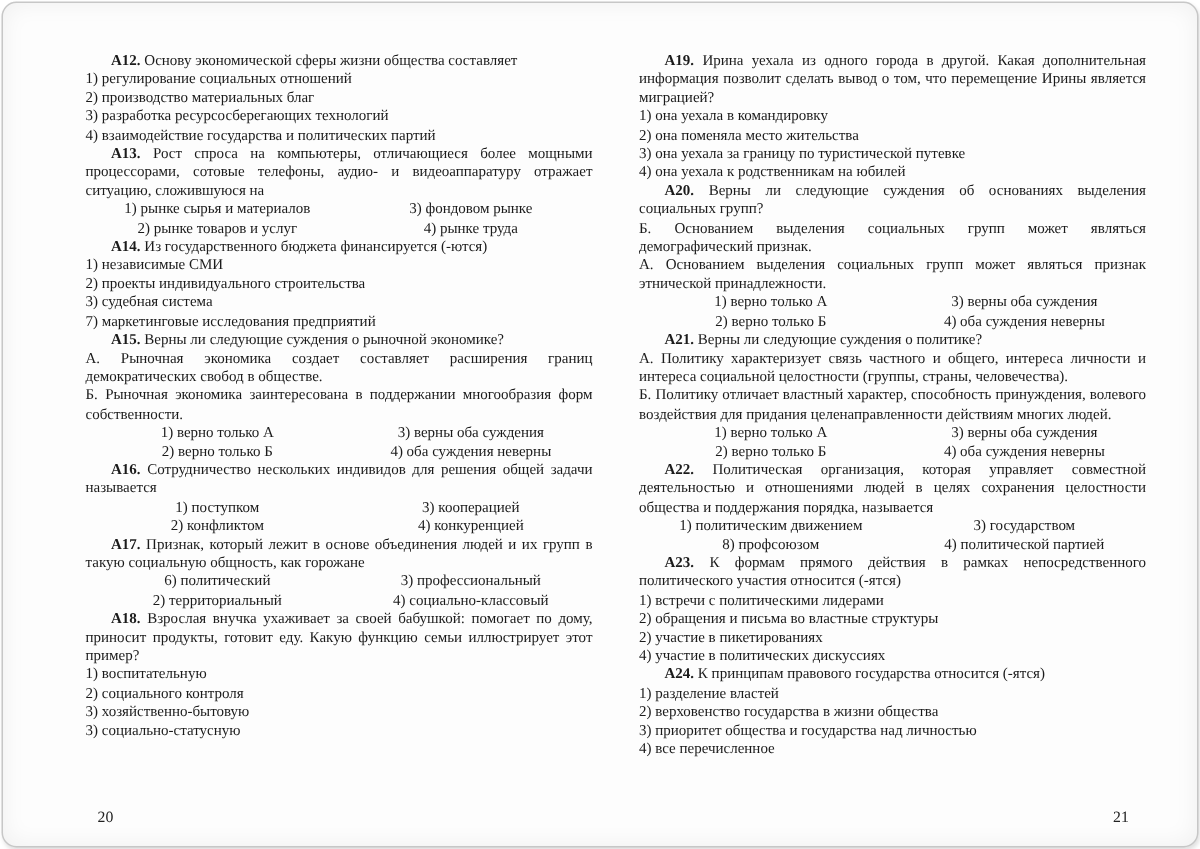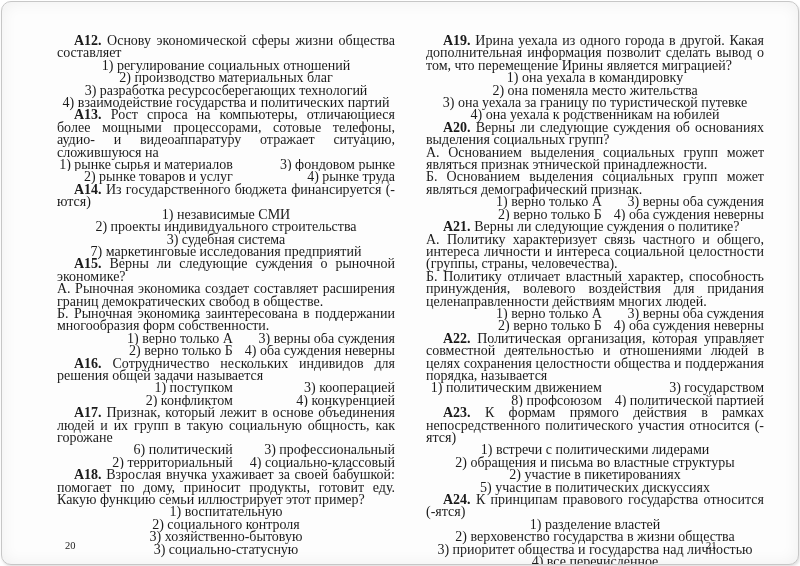--- a/index.html
+++ b/index.html
@@ -14,40 +14,40 @@
   .spread {
     position: absolute; inset: 1px;
     background: #fdfdfd;
     border: 1px solid #c7c7c7;
     border-radius: 10px;
     box-shadow: inset 0 0 16px rgba(0,0,0,0.06), 1px 2px 3px rgba(0,0,0,0.12);
     overflow: hidden;
   }
   .col {
     position: absolute; top: 33px;
-    font-size: 14px; line-height: 12.4px;
+    font-size: 10px; line-height: 12.4px;
     color: #1b1b1b;
     text-align: justify;
     hyphens: auto;
   }
   .col-left  { left: 55px;  width: 338px; }
   .col-right { left: 424px; width: 338px; }
   p { margin: 0; }
   .qlabel { font-weight: bold; }
   .lead { text-indent: 17px; text-align: justify; }
   .stmt { text-align: justify; }
-  .opt { text-align: center; }
+  .opt { text-align: left; }
   .opt-grid { display: grid; grid-template-columns: 52% 48%; }
-  .opt-cell { text-align: right; white-space: nowrap; overflow: hidden; }
+  .opt-cell { text-align: center; white-space: nowrap; overflow: hidden; }
   .page-num {
     position: absolute; bottom: 13px;
     font-size: 10.5px; color: #222;
   }
   .pn-left  { left: 63px; }
-  .pn-right { left: 704px; }
+  .pn-right { left: 740px; }
 </style>
 </head>
 <body>
 
 <div class="spread">
   <div class="col col-left">
       <div class="question">
         <p class="lead"><span class="qlabel">А12.</span>&nbsp;Основу экономической сферы жизни общества составляет</p>
         <p class="opt">1) регулирование социальных отношений</p>
         <p class="opt">2) производство материальных благ</p>
@@ -110,22 +110,22 @@
   <div class="col col-right">
       <div class="question">
         <p class="lead"><span class="qlabel">А19.</span>&nbsp;Ирина уехала из одного города в другой. Какая дополнительная информация позволит сделать вывод о том, что перемещение Ирины является миграцией?</p>
         <p class="opt">1) она уехала в командировку</p>
         <p class="opt">2) она поменяла место жительства</p>
         <p class="opt">3) она уехала за границу по туристической путевке</p>
         <p class="opt">4) она уехала к родственникам на юбилей</p>
       </div>
       <div class="question">
         <p class="lead"><span class="qlabel">А20.</span>&nbsp;Верны ли следующие суждения об основаниях выделения социальных групп?</p>
+        <p class="stmt">Б. Основанием выделения социальных групп может являться демографический признак.</p>
         <p class="stmt">А. Основанием выделения социальных групп может являться признак этнической принадлежности.</p>
-        <p class="stmt">Б. Основанием выделения социальных групп может являться демографический признак.</p>
         <div class="opt-grid">
           <span class="opt-cell">1) верно только А</span>
           <span class="opt-cell">3) верны оба суждения</span>
           <span class="opt-cell">2) верно только Б</span>
           <span class="opt-cell">4) оба суждения неверны</span>
         </div>
       </div>
       <div class="question">
         <p class="lead"><span class="qlabel">А21.</span>&nbsp;Верны ли следующие суждения о политике?</p>
         <p class="stmt">А. Политику характеризует связь частного и общего, интереса личности и интереса социальной целостности (группы, страны, человечества).</p>
@@ -144,21 +144,21 @@
           <span class="opt-cell">3) государством</span>
           <span class="opt-cell">8) профсоюзом</span>
           <span class="opt-cell">4) политической партией</span>
         </div>
       </div>
       <div class="question">
         <p class="lead"><span class="qlabel">А23.</span>&nbsp;К формам прямого действия в рамках непосредственного политического участия относится (-ятся)</p>
         <p class="opt">1) встречи с политическими лидерами</p>
         <p class="opt">2) обращения и письма во властные структуры</p>
         <p class="opt">2) участие в пикетированиях</p>
-        <p class="opt">5) участие в политических дискуссиях</p>
+        <p class="opt">4) участие в политических дискуссиях</p>
       </div>
       <div class="question">
         <p class="lead"><span class="qlabel">А24.</span>&nbsp;К принципам правового государства относится (-ятся)</p>
         <p class="opt">1) разделение властей</p>
         <p class="opt">2) верховенство государства в жизни общества</p>
         <p class="opt">3) приоритет общества и государства над личностью</p>
         <p class="opt">4) все перечисленное</p>
       </div>
     </div>
   <div class="page-num pn-left">20</div>

